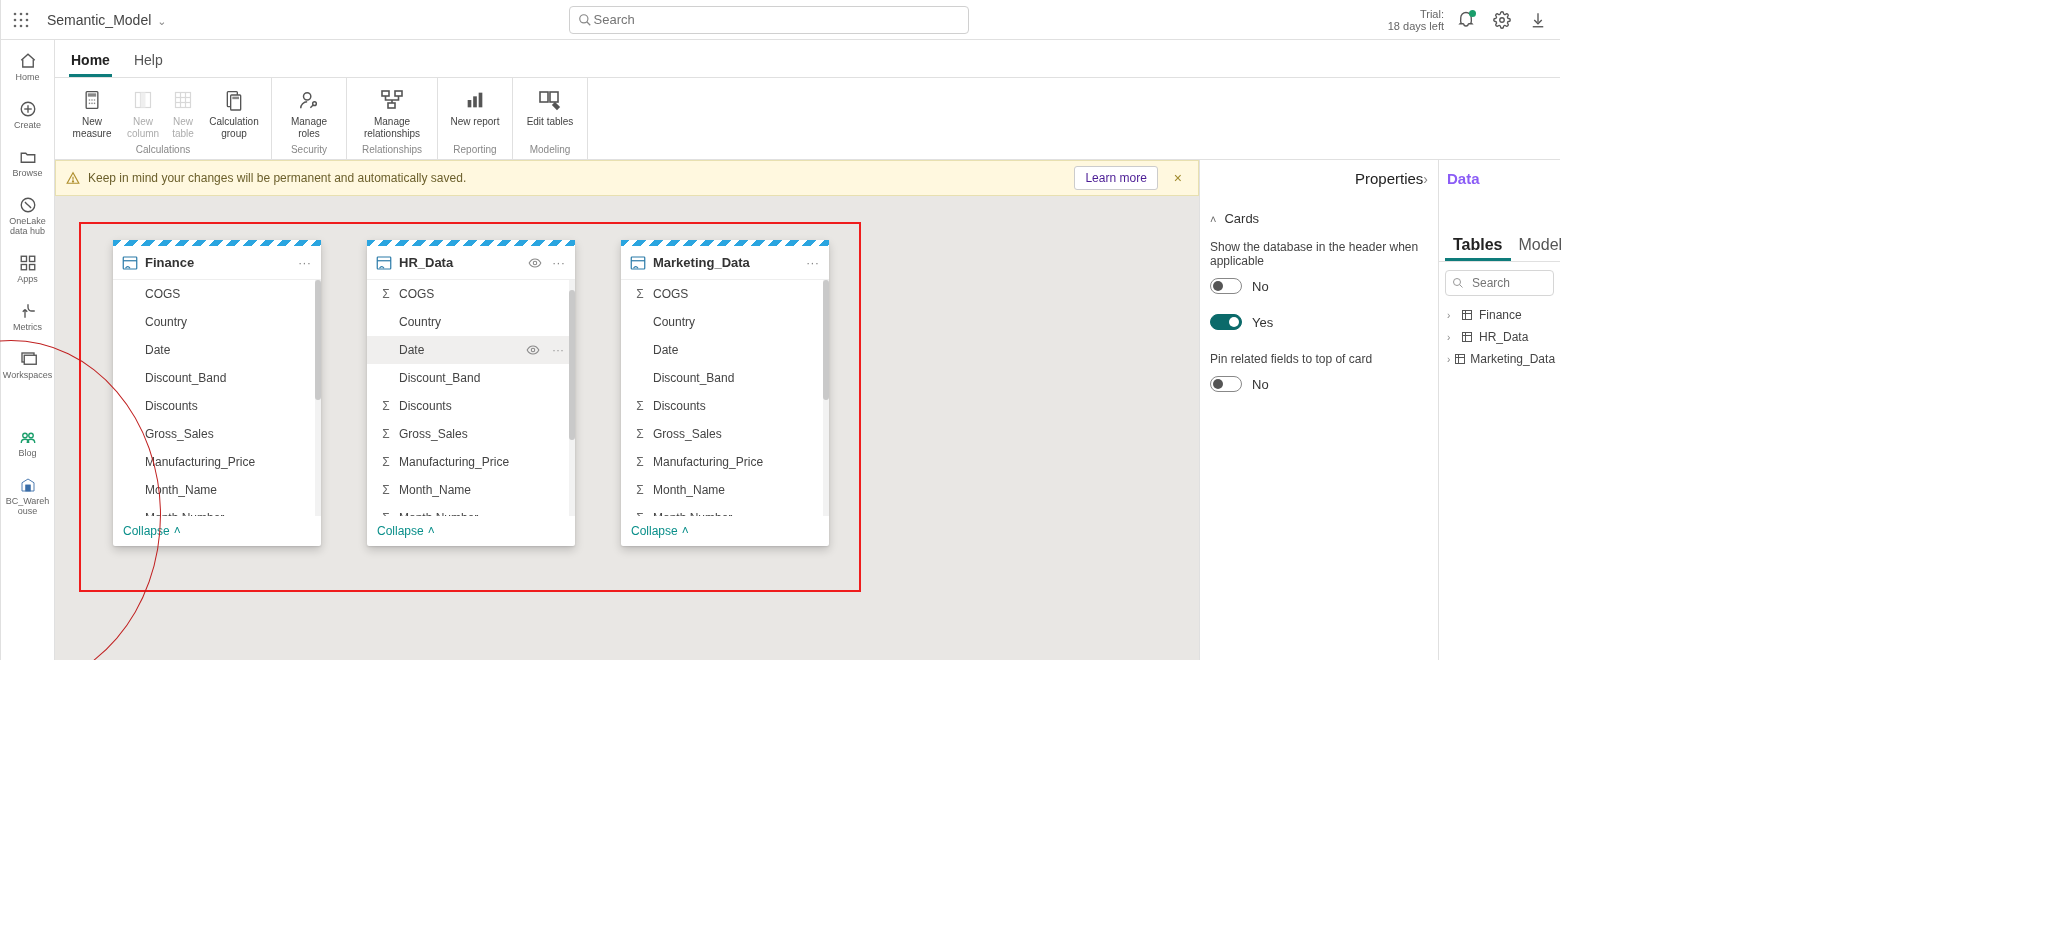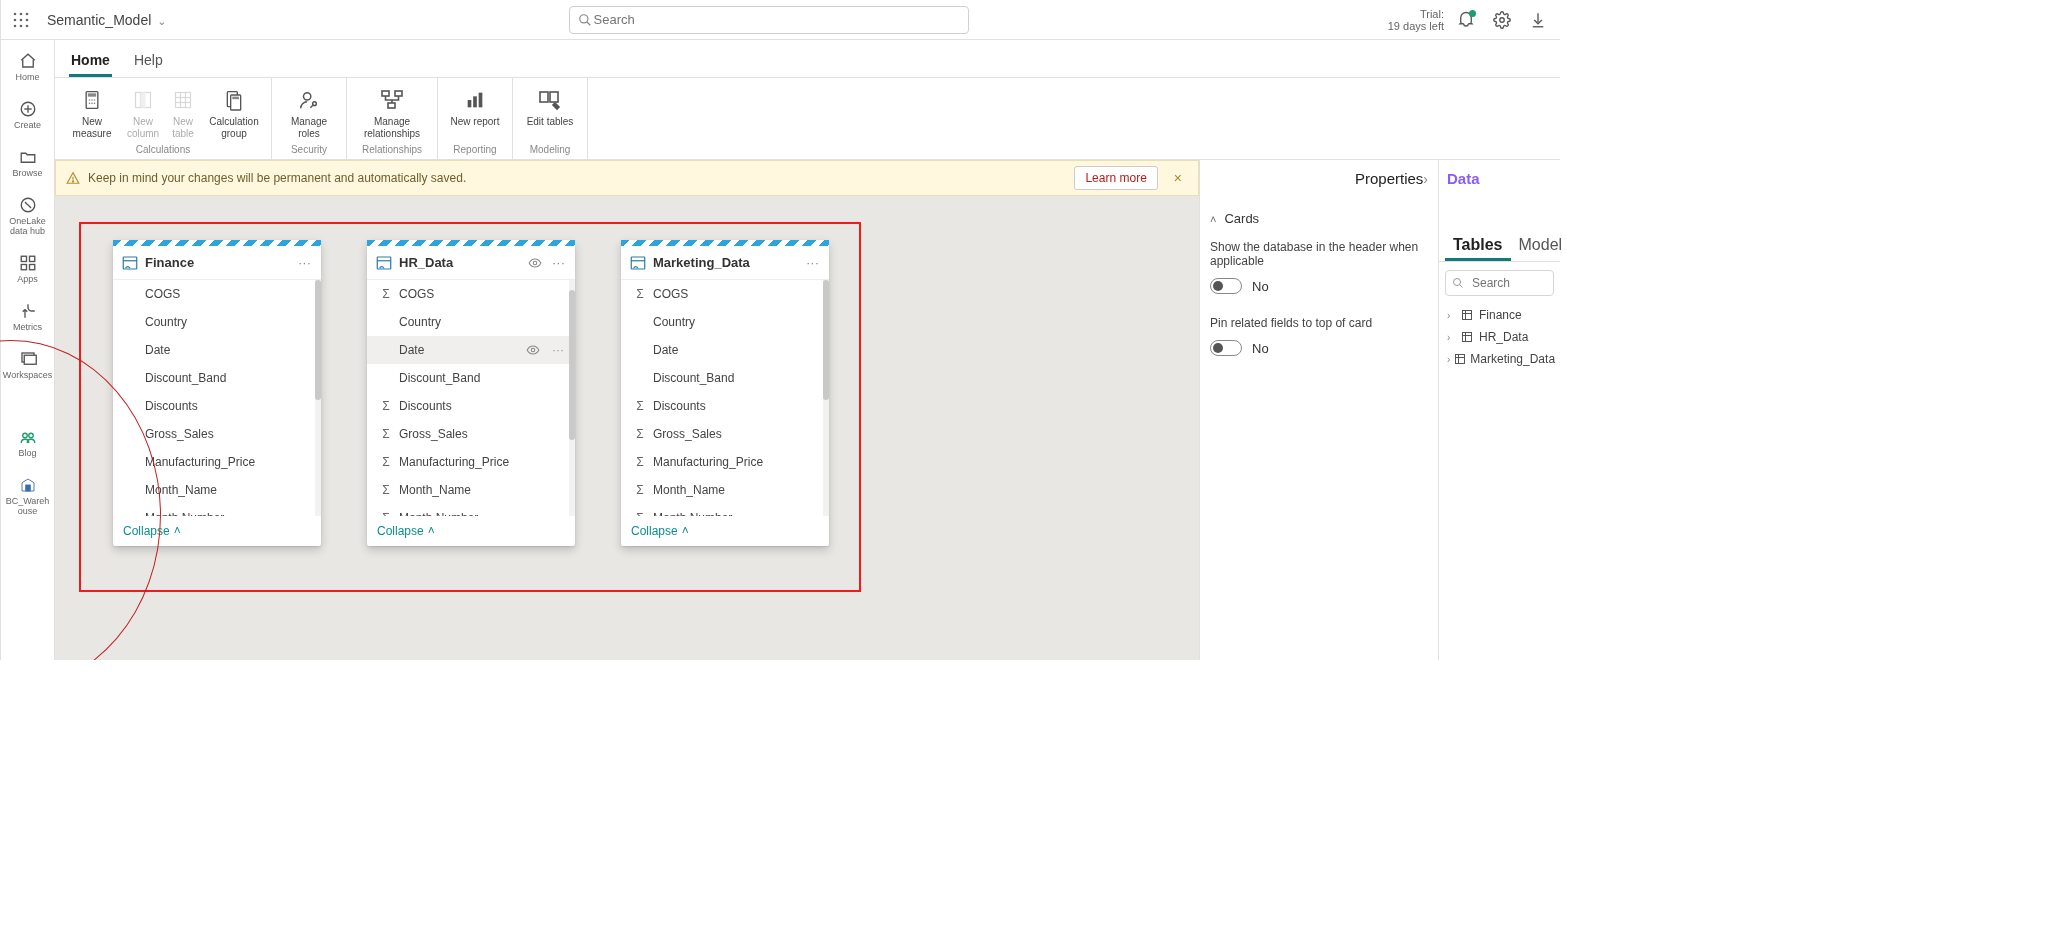--- a/index.html
+++ b/index.html
@@ -177,21 +177,21 @@
     background: var(--yellow-bg);
     border: 1px solid var(--yellow-border);
     height: 36px;
     padding: 0 10px;
     gap: 10px;
     margin: 0; 
   }
   .infobar .msg { flex: 1; color: #6b5f2b; font-size: 12px; display:flex; align-items:center; gap:8px;}
   .learn-btn {
     background: #fff; border: 1px solid #ccc; border-radius: 3px;
-    padding: 4px 10px; font-size: 12px; color: #b91c1c; cursor: pointer;
+    padding: 4px 10px; font-size: 12px; color: #4c1d95; cursor: pointer;
   }
   .close-x { color: #a08a2e; cursor: pointer; padding: 4px 6px; font-size: 14px; }
 
   
   .workrow { display: flex; flex: 1; min-height: 0; }
   .canvas-wrap { flex: 1; background: #e9e7e4; position: relative; overflow: hidden; }
   .redbox {
     position: absolute;
     left: 24px; top: 26px;
     width: 782px; height: 370px;
@@ -347,21 +347,21 @@
         <svg width="14" height="14" viewBox="0 0 24 24" fill="none" stroke="#888" stroke-width="2">
             <circle cx="10" cy="10" r="7"></circle>
             <line x1="21" y1="21" x2="15" y2="15"></line>
           </svg>
       </span>
       <input placeholder="Search" style="">
     </div>
     <div class="top-spacer2"></div>
     <div class="trial">
       <div>Trial:</div>
-      <div>19 days left</div>
+      <div>18 days left</div>
     </div>
     <div class="top-icon">
       <svg width="18" height="18" viewBox="0 0 24 24" fill="none" stroke="#555" stroke-width="1.8">
           <path d="M15 17h5l-1.4-1.4A7 7 0 0 0 19 11V9a7 7 0 1 0-14 0v2a7 7 0 0 0 .4 4.6L4 17h5"></path>
           <path d="M9 17a3 3 0 0 0 6 0"></path>
         </svg>
       <div class="badge-dot"></div>
     </div>
     <div class="top-icon">
       <svg width="18" height="18" viewBox="0 0 24 24" fill="none" stroke="#555" stroke-width="1.8">
@@ -847,20 +847,26 @@
               <span style="font-size:11px;color:#666">˄</span>
               <span>Cards</span>
             </div>
             <div class="prop-item">Show the database in the header when applicable</div>
             <div class="toggle-row">
               <div class="toggle off">
                   <div class="knob"></div>
                 </div>
               <span>No</span>
             </div>
+            <div class="toggle-row">
+              <div class="toggle on">
+                  <div class="knob"></div>
+                </div>
+              <span>Yes</span>
+            </div>
             <div class="prop-item">Pin related fields to top of card</div>
             <div class="toggle-row">
               <div class="toggle off">
                   <div class="knob"></div>
                 </div>
               <span>No</span>
             </div>
           </div>
         </div>
 

